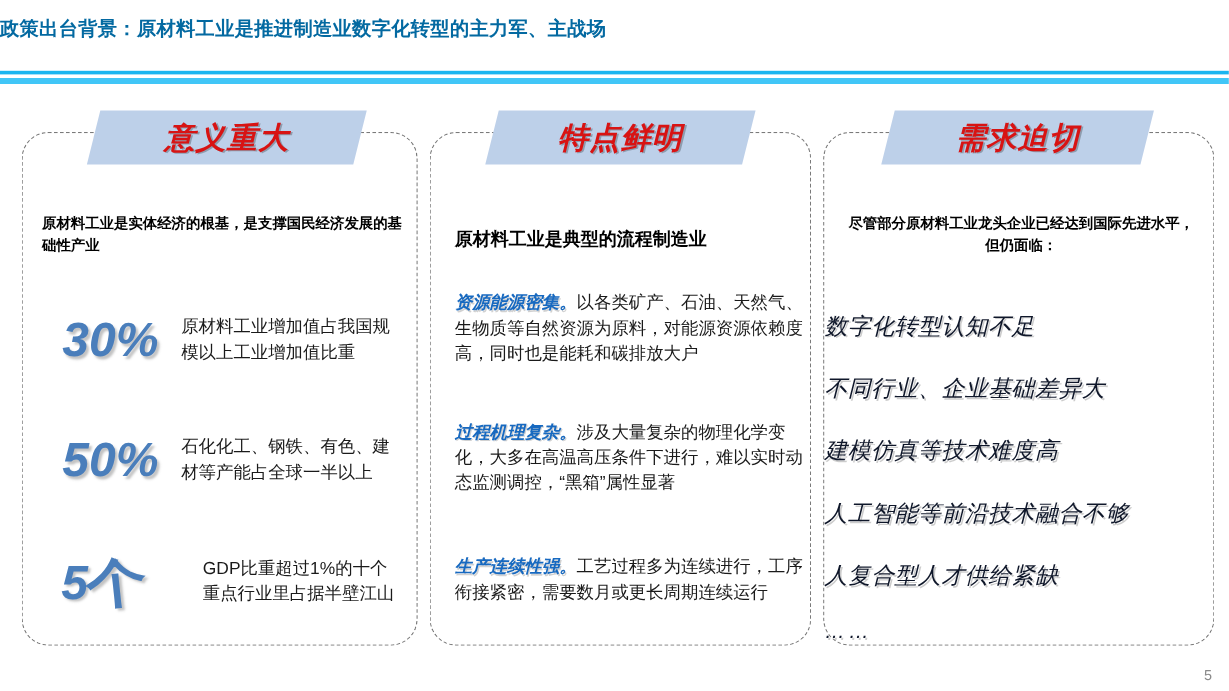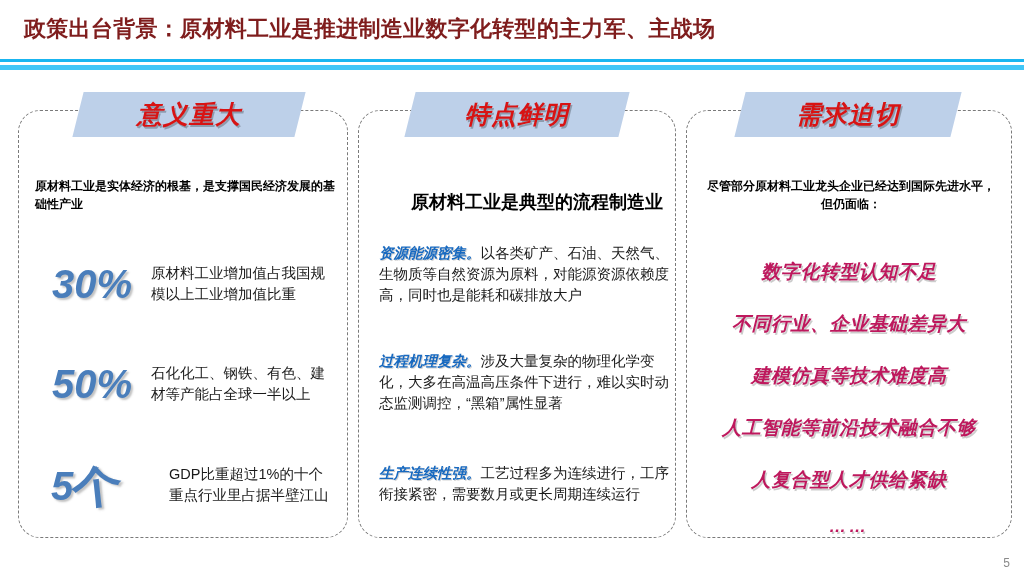--- a/index.html
+++ b/index.html
@@ -4,22 +4,22 @@
 <style>
   html,body{margin:0;padding:0;}
   body{
     width:1024px;height:576px;
     background:#ffffff;
     font-family:"Liberation Sans","DejaVu Sans",sans-serif;
     overflow:hidden;position:relative;
   }
   
   .slide-title{
-    position:absolute;left:24px;top:14px;
-    font-size:22px;font-weight:bold;color:#7f1d1d;
+    position:absolute;left:0;top:14px;
+    font-size:16px;font-weight:bold;color:#0369a1;
     letter-spacing:0.3px;white-space:nowrap;
   }
   .title-rule{
     position:absolute;left:0;top:59px;width:1024px;height:13px;
   }
   .title-rule .bar1{position:absolute;left:0;top:0;width:1024px;height:3px;background:#19b5f0;}
   .title-rule .bar2{position:absolute;left:0;top:6px;width:1024px;height:5px;background:#41c6f7;}
 
   
   .columns{
@@ -56,21 +56,21 @@
 
   
   .card-body{position:absolute;left:0;top:0;width:100%;height:100%;}
 
   .lead{
     position:absolute;
     font-weight:bold;color:#000;
     font-size:12px;line-height:1.5;
   }
   .c1 .lead{left:16px;top:66px;width:300px;}
-  .c2 .lead{left:20px;top:78px;width:284px;font-size:18px;text-align:right;}
+  .c2 .lead{left:20px;top:78px;width:284px;font-size:15px;}
   .c3 .lead{left:18px;top:66px;width:292px;text-align:center;}
 
   
   .stat-row{position:absolute;left:14px;width:302px;display:flex;align-items:center;}
   .stat-row.s1{top:152px;}
   .stat-row.s2{top:252px;}
   .stat-row.s3{top:352px;}
   .stat-num{
     width:118px;flex:0 0 118px;
     color:#4a7ebb;font-style:italic;
@@ -93,22 +93,22 @@
   .para.p1{top:132px;}
   .para.p2{top:240px;}
   .para.p3{top:352px;}
   .para .hl{
     color:#1769c0;font-weight:bold;font-style:italic;
     text-shadow:1px 1px 0 rgba(0,0,0,0.18);
   }
 
   
   .need-line{
-    position:absolute;left:0;width:100%;text-align:center;
-    color:#be185d;font-weight:bold;font-style:italic;
+    position:absolute;left:0;width:100%;text-align:left;
+    color:#0f172a;font-weight:normal;font-style:italic;
     font-size:19px;letter-spacing:0.5px;
     text-shadow:1.5px 1.5px 0 rgba(0,0,0,0.20);
     white-space:nowrap;
   }
   .need-line.n1{top:148px;}
   .need-line.n2{top:200px;}
   .need-line.n3{top:252px;}
   .need-line.n4{top:304px;}
   .need-line.n5{top:356px;}
   .need-line.n6{top:406px;font-size:17px;letter-spacing:3px;}

